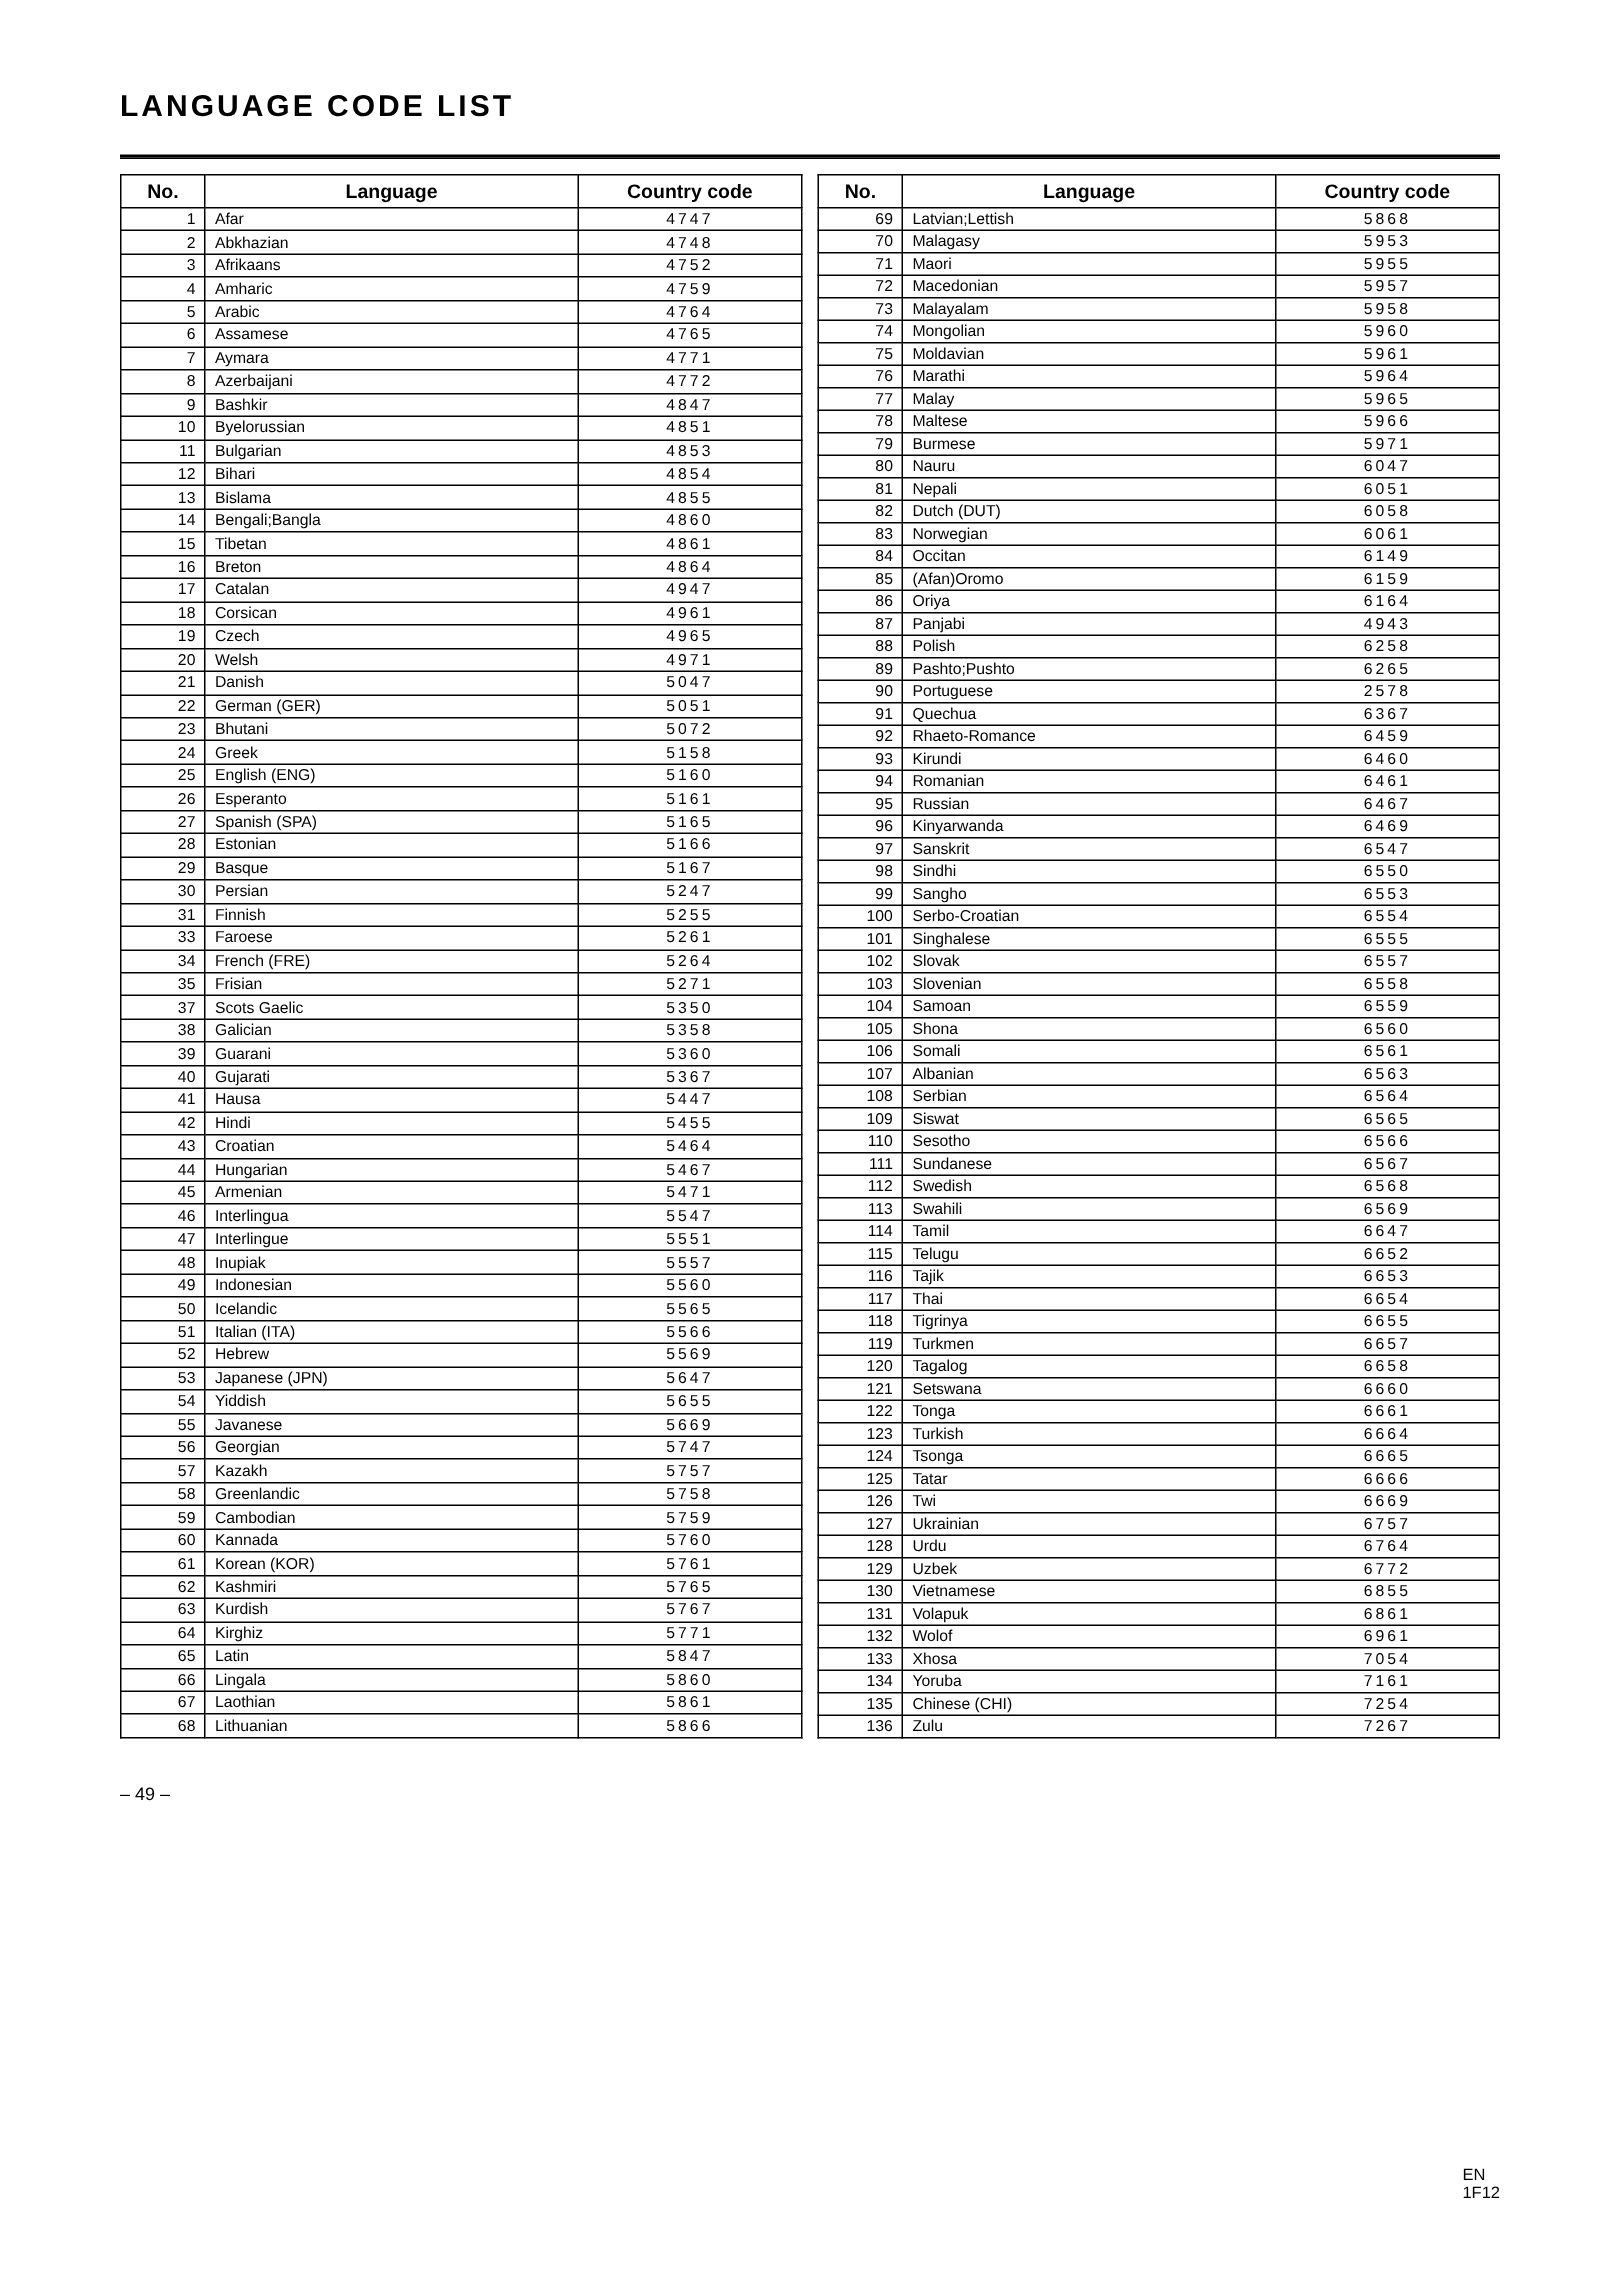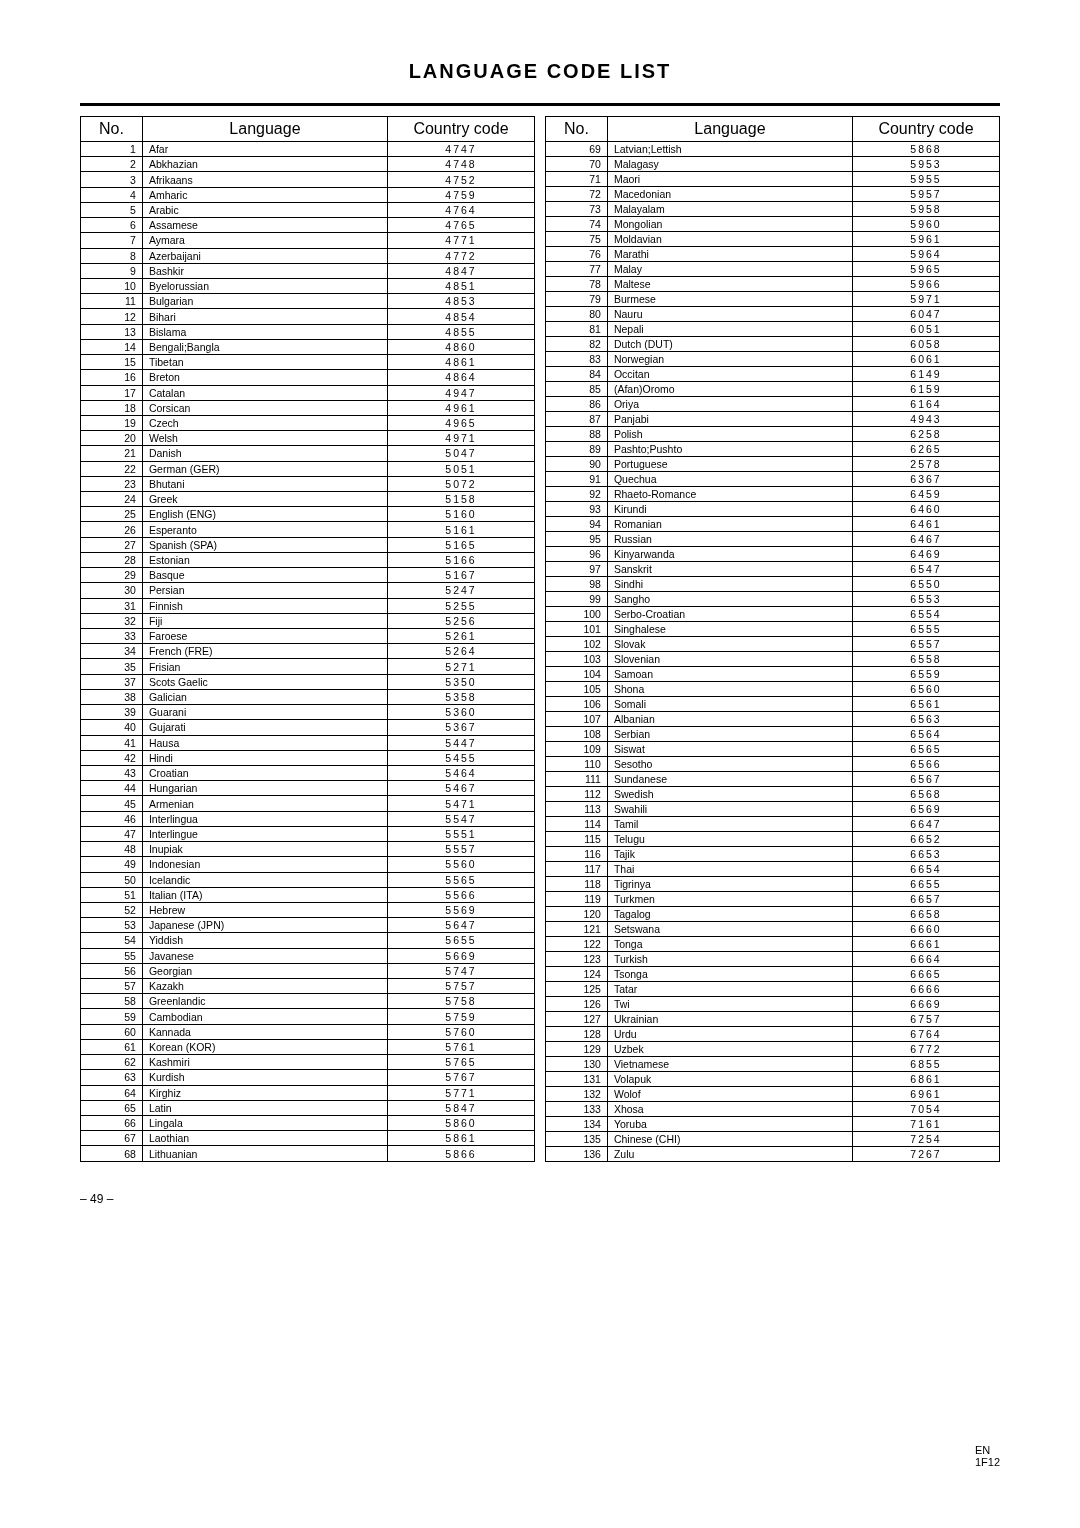--- a/index.html
+++ b/index.html
@@ -6,21 +6,20 @@
     body {
       background: #fff;
       font-family: Arial, Helvetica, sans-serif;
       font-size: 11px;
       color: #000;
       width: 1080px;
       min-height: 1528px;
       padding: 60px 80px;
     }
     h1 {
-      text-align: center;
       font-size: 20px;
       font-weight: bold;
       letter-spacing: 2px;
       margin-bottom: 20px;
     }
     .title-underline {
       border-top: 2px solid #000;
       border-bottom: 1px solid #000;
       margin-bottom: 10px;
     }
@@ -32,23 +31,23 @@
       border-collapse: collapse;
       flex: 1;
     }
     table:first-child {
       margin-right: 10px;
     }
     th {
       border: 1px solid #000;
       padding: 3px 6px;
       text-align: center;
-      font-weight: normal;
+      font-weight: bold;
       background: #fff;
-      font-size: 16px;
+      font-size: 13px;
     }
     td {
       border: 1px solid #000;
       padding: 1px 6px;
       font-size: 10.5px;
     }
     td:first-child {
       text-align: right;
       width: 30px;
     }
@@ -237,25 +236,20 @@
           <td>30</td>
                   <td>Persian</td>
                   <td>5247</td>
         </tr>
         <tr>
           <td>31</td>
                   <td>Finnish</td>
                   <td>5255</td>
         </tr>
         <tr>
-          <td>32</td>
-                  <td>Fiji</td>
-                  <td>5256</td>
-        </tr>
-        <tr>
           <td>33</td>
                   <td>Faroese</td>
                   <td>5261</td>
         </tr>
         <tr>
           <td>34</td>
                   <td>French (FRE)</td>
                   <td>5264</td>
         </tr>
         <tr>

